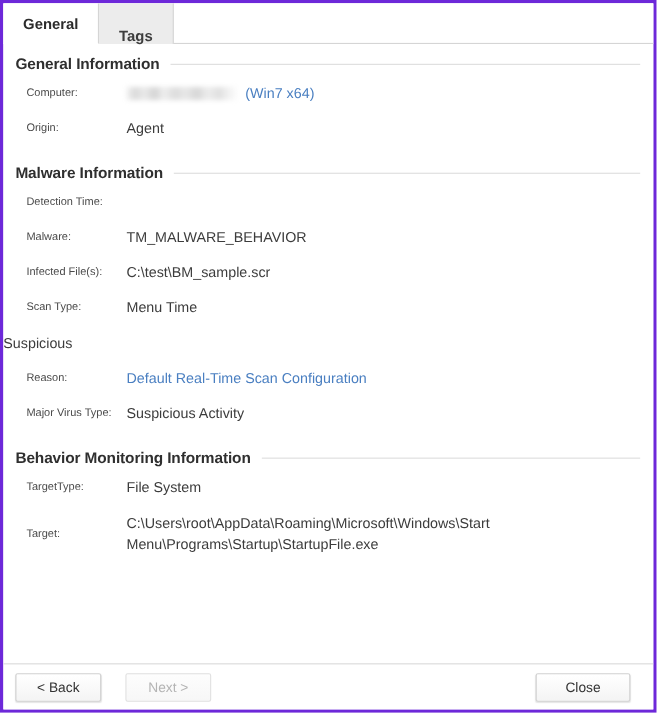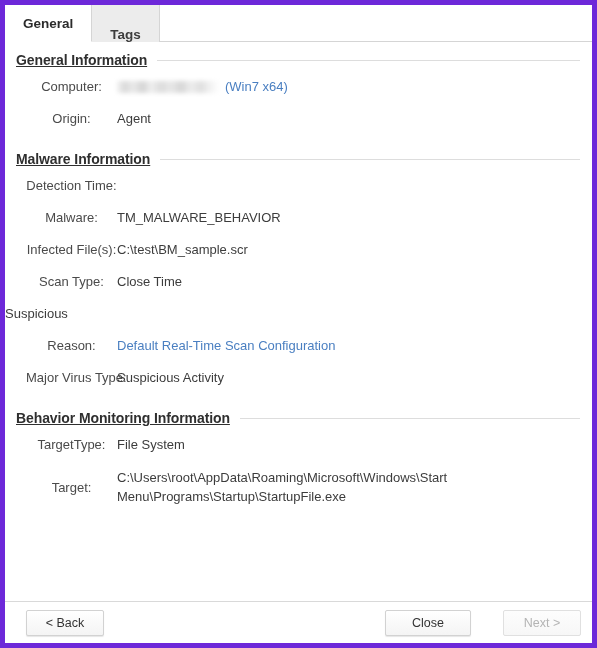--- a/index.html
+++ b/index.html
@@ -11,21 +11,21 @@
     font-family: "Liberation Sans", sans-serif;
     -webkit-font-smoothing: antialiased;
   }
 
   .dialog {
     position: relative;
     width: 597px;
     height: 648px;
     box-sizing: border-box;
     background: #ffffff;
-    border: 5px solid #6d28d9;
+    border: 3px solid #6d28d9;
     overflow: hidden;
   }
 
   
   .tabbar {
     position: relative;
     height: 37px;
     display: flex;
     align-items: stretch;
     background: #ffffff;
@@ -86,21 +86,20 @@
     align-items: center;
     padding: 0 12px 0 11px;
     box-sizing: border-box;
   }
   .section-title {
     font-size: 14px;
     font-weight: bold;
     color: #2f2f2f;
     white-space: nowrap;
     letter-spacing: -0.1px;
-    text-decoration: underline;
   }
   .section-rule {
     flex: 1 1 auto;
     height: 1px;
     background: #dddddd;
     margin-left: 10px;
   }
 
   .rows {
     padding-top: 3px;
@@ -108,25 +107,24 @@
   .row {
     display: flex;
     align-items: flex-start;
     min-height: 32px;
   }
   .row-label {
     width: 112px;
     flex: 0 0 112px;
     padding-left: 21px;
     box-sizing: border-box;
-    font-size: 13px;
+    font-size: 10px;
     color: #4a4a4a;
     line-height: 32px;
     white-space: nowrap;
-    text-align: center;
   }
   .row-value {
     flex: 1 1 auto;
     padding-right: 24px;
     font-size: 13px;
     color: #3c3c3c;
     line-height: 32px;
     word-break: break-word;
   }
   .row-value.multiline {
@@ -191,21 +189,21 @@
     cursor: pointer;
     white-space: nowrap;
   }
   .btn.disabled {
     color: #b4b4b4;
     background-image: linear-gradient(#fdfdfd, #f7f7f7);
     border-color: #e0e0e0;
     box-shadow: none;
     cursor: default;
   }
-  .btn-back { margin-left: 10px; }
+  .btn-back { }
   .btn-next { margin-left: 22px; }
   .btn-close { margin-left: auto; margin-right: 10px; min-width: 86px; }
 </style>
 </head>
 <body>
 
 <div class="dialog">
 
   <div class="tabbar">
     <div class="tab active">
@@ -259,21 +257,21 @@
           <div class="row-value">TM_MALWARE_BEHAVIOR</div>
         </div>
 
         <div class="row">
           <div class="row-label">Infected File(s):</div>
           <div class="row-value">C:\test\BM_sample.scr</div>
         </div>
 
         <div class="row">
           <div class="row-label">Scan Type:</div>
-          <div class="row-value">Close Time</div>
+          <div class="row-value">Menu Time</div>
         </div>
 
         <div class="row">
           <div class="row-value">Suspicious</div>
         </div>
 
         <div class="row">
           <div class="row-label">Reason:</div>
           <div class="row-value">
             <a class="link">Default Real-Time Scan Configuration</a>
@@ -306,17 +304,17 @@
           <div class="row-value multiline">C:\Users\root\AppData\Roaming\Microsoft\Windows\Start Menu\Programs\Startup\StartupFile.exe</div>
         </div>
 
       </div>
     </div>
 
   </div>
 
   <div class="footer">
     <button class="btn btn-back">&lt; Back</button>
+    <button class="btn btn-next disabled" disabled="">Next &gt;</button>
     <button class="btn btn-close">Close</button>
-    <button class="btn btn-next disabled" disabled="">Next &gt;</button>
   </div>
 
 </div>
 
 </body></html>

